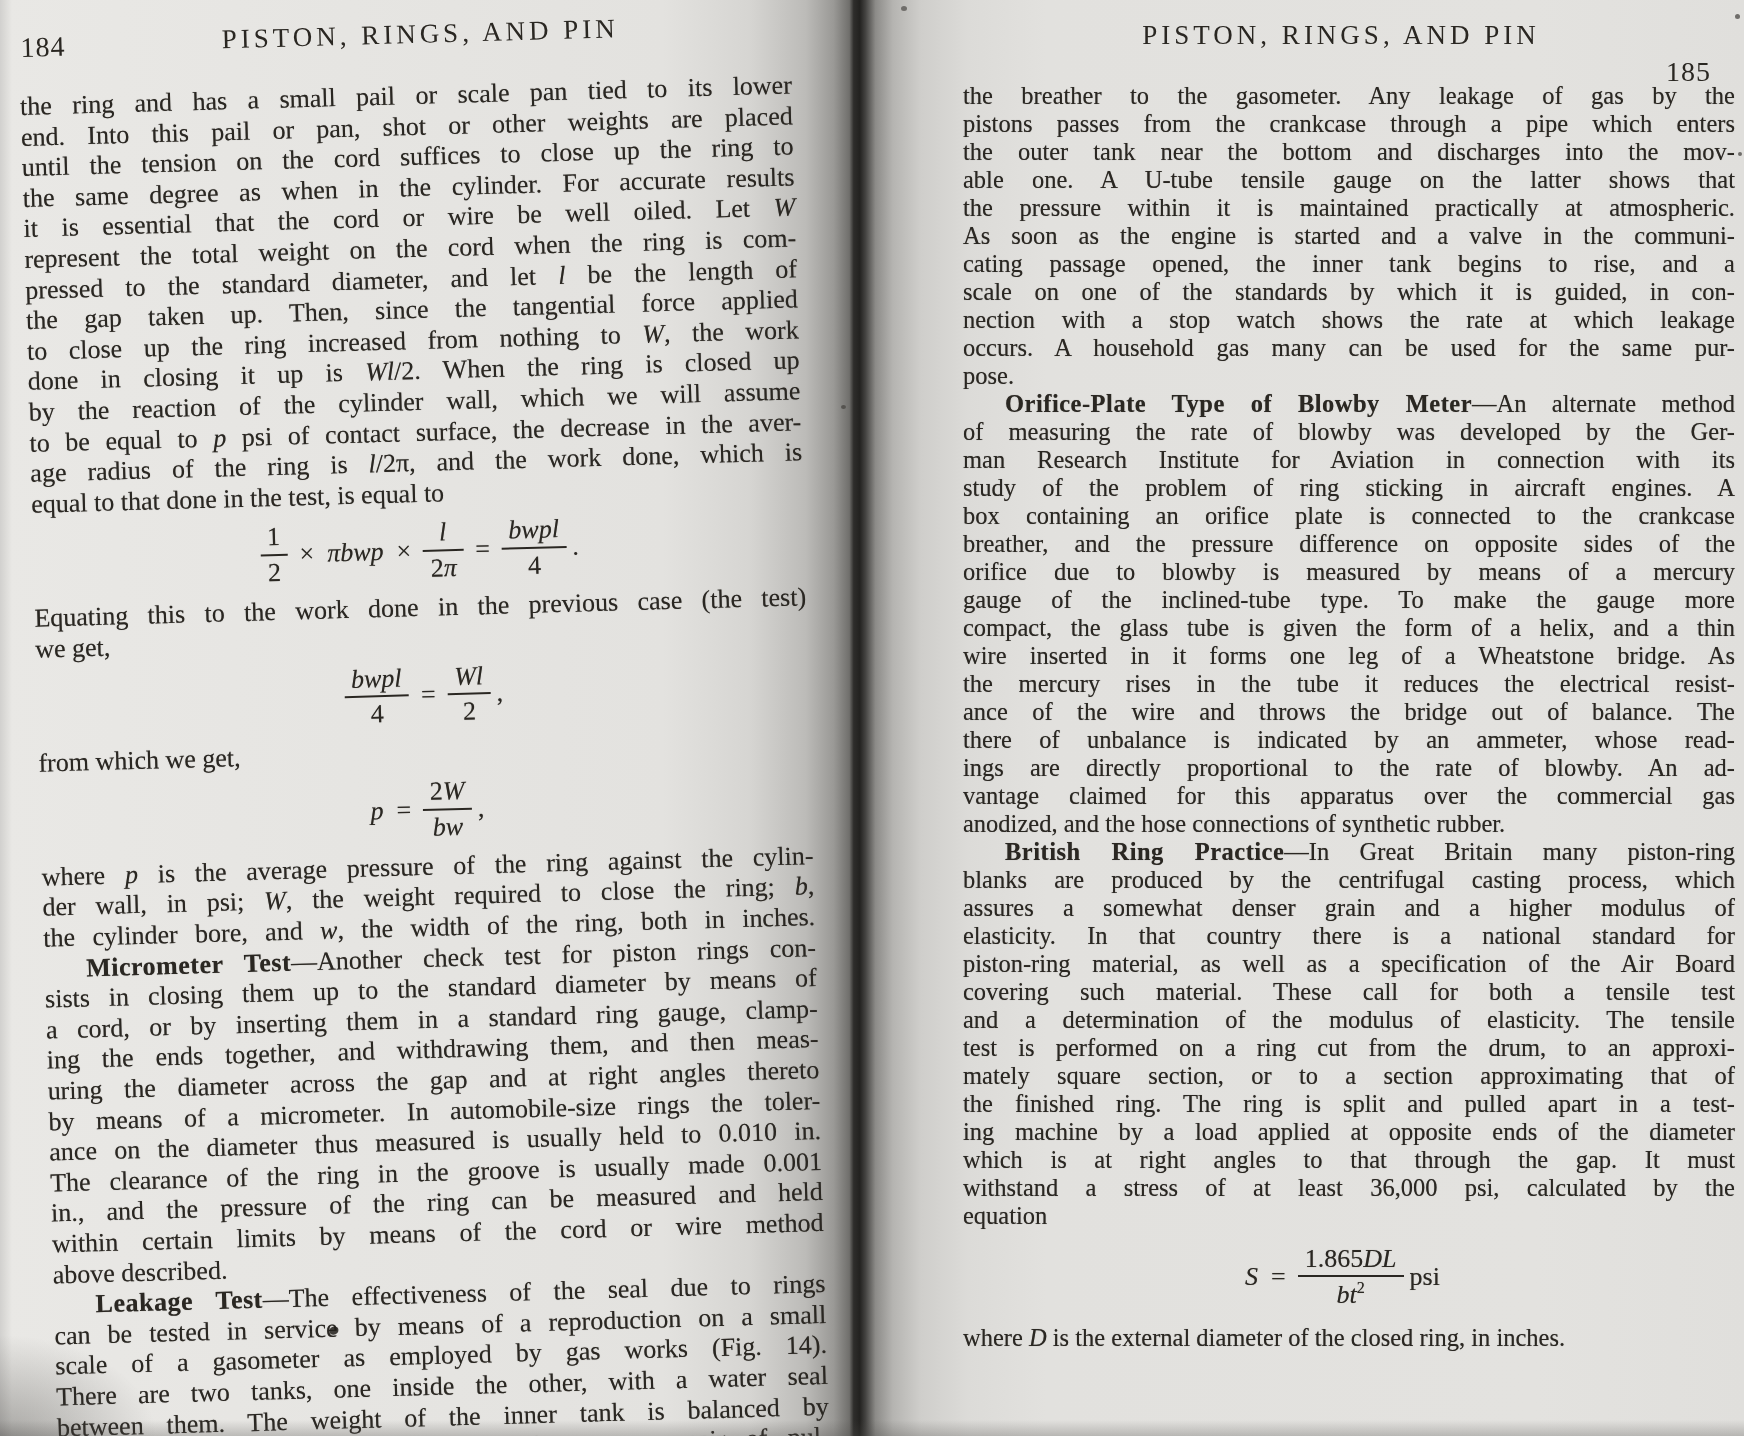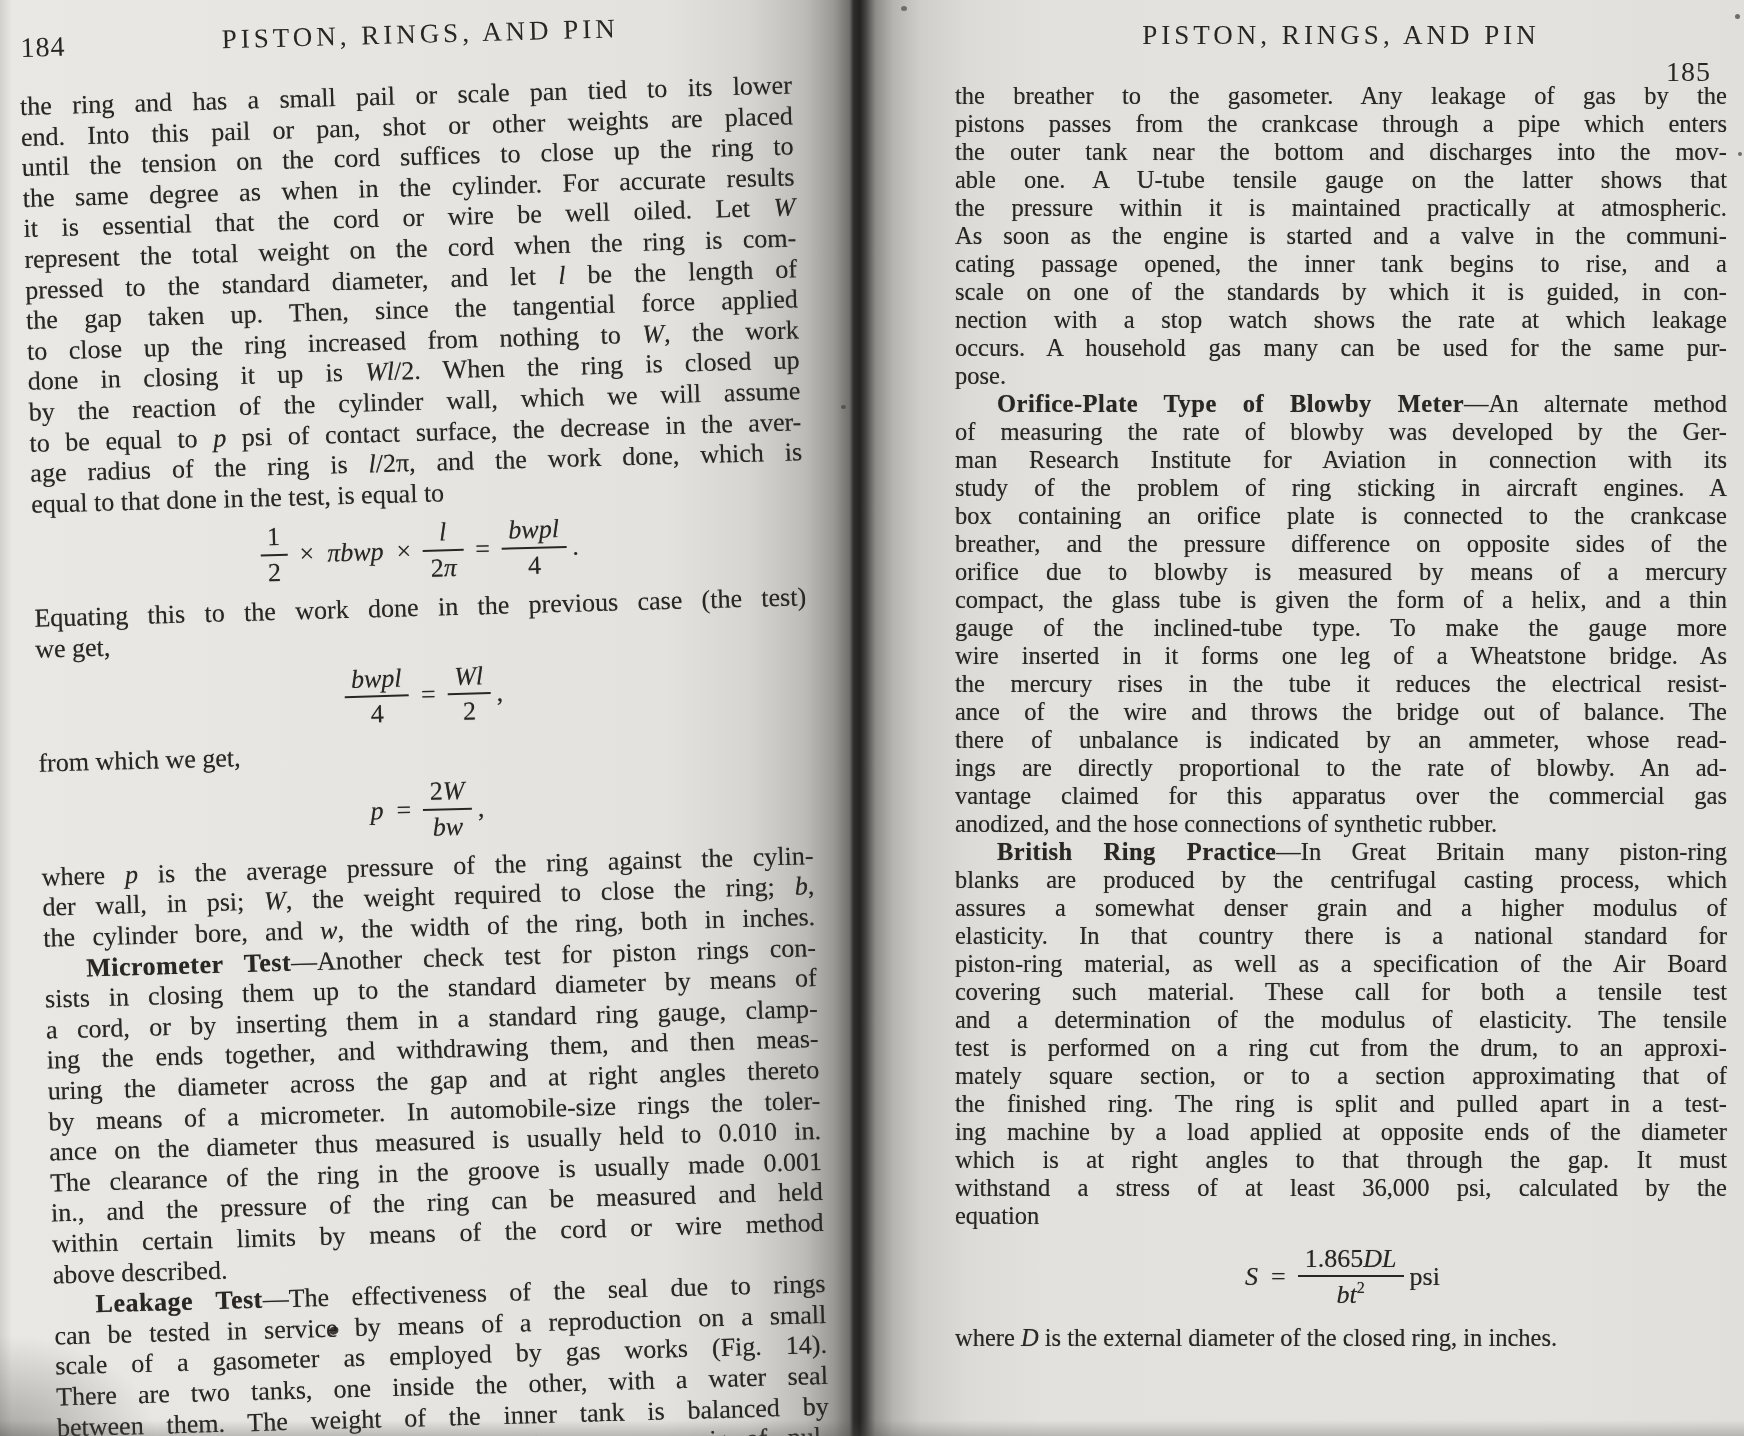--- a/index.html
+++ b/index.html
@@ -32,21 +32,21 @@
   .body{margin-top:20px;}
   
   .line{
     width:100%;
     text-align:justify;
     text-align-last:justify;
     white-space:normal;
     text-shadow:0 0 0.7px rgba(42,39,34,0.55);
   }
   #left-col .line{font-size:26px;line-height:30.6px;height:30.6px;}
-  #right-col .line{font-size:24.5px;line-height:28px;height:28px;}
+  #right-col .line{font-size:24.5px;line-height:28px;height:28px;margin-left:8px;}
   .line.nj{text-align-last:left;}
   .line.ind{text-indent:42px;}
   .i{font-style:italic;}
   .b{font-weight:bold;letter-spacing:0.5px;}
   .sm{position:relative;}
   .sm::after{content:"";position:absolute;left:3px;top:13px;width:9px;height:8px;
              background:rgba(32,29,25,0.85);border-radius:50% 40% 55% 45%;}
   
   .eqline{
     text-align:center;
@@ -147,22 +147,22 @@
         <div class="line">nection with a stop watch shows the rate at which leakage</div>
         <div class="line">occurs.  A household gas many can be used for the same pur-</div>
         <div class="line nj">pose.</div>
         <div class="line ind"><span class="b">Orifice-Plate Type of Blowby Meter</span>—An alternate method</div>
         <div class="line">of measuring the rate of blowby was developed by the Ger-</div>
         <div class="line">man Research Institute for Aviation in connection with its</div>
         <div class="line">study of the problem of ring sticking in aircraft engines.  A</div>
         <div class="line">box containing an orifice plate is connected to the crankcase</div>
         <div class="line">breather, and the pressure difference on opposite sides of the</div>
         <div class="line">orifice due to blowby is measured by means of a mercury</div>
+        <div class="line">gauge of the inclined-tube type.  To make the gauge more</div>
         <div class="line">compact, the glass tube is given the form of a helix, and a thin</div>
-        <div class="line">gauge of the inclined-tube type.  To make the gauge more</div>
         <div class="line">wire inserted in it forms one leg of a Wheatstone bridge.  As</div>
         <div class="line">the mercury rises in the tube it reduces the electrical resist-</div>
         <div class="line">ance of the wire and throws the bridge out of balance.  The</div>
         <div class="line">there of unbalance is indicated by an ammeter, whose read-</div>
         <div class="line">ings are directly proportional to the rate of blowby.  An ad-</div>
         <div class="line">vantage claimed for this apparatus over the commercial gas</div>
         <div class="line nj">anodized, and the hose connections of synthetic rubber.</div>
         <div class="line ind"><span class="b">British Ring Practice</span>—In Great Britain many piston-ring</div>
         <div class="line">blanks are produced by the centrifugal casting process, which</div>
         <div class="line">assures a somewhat denser grain and a higher modulus of</div>

